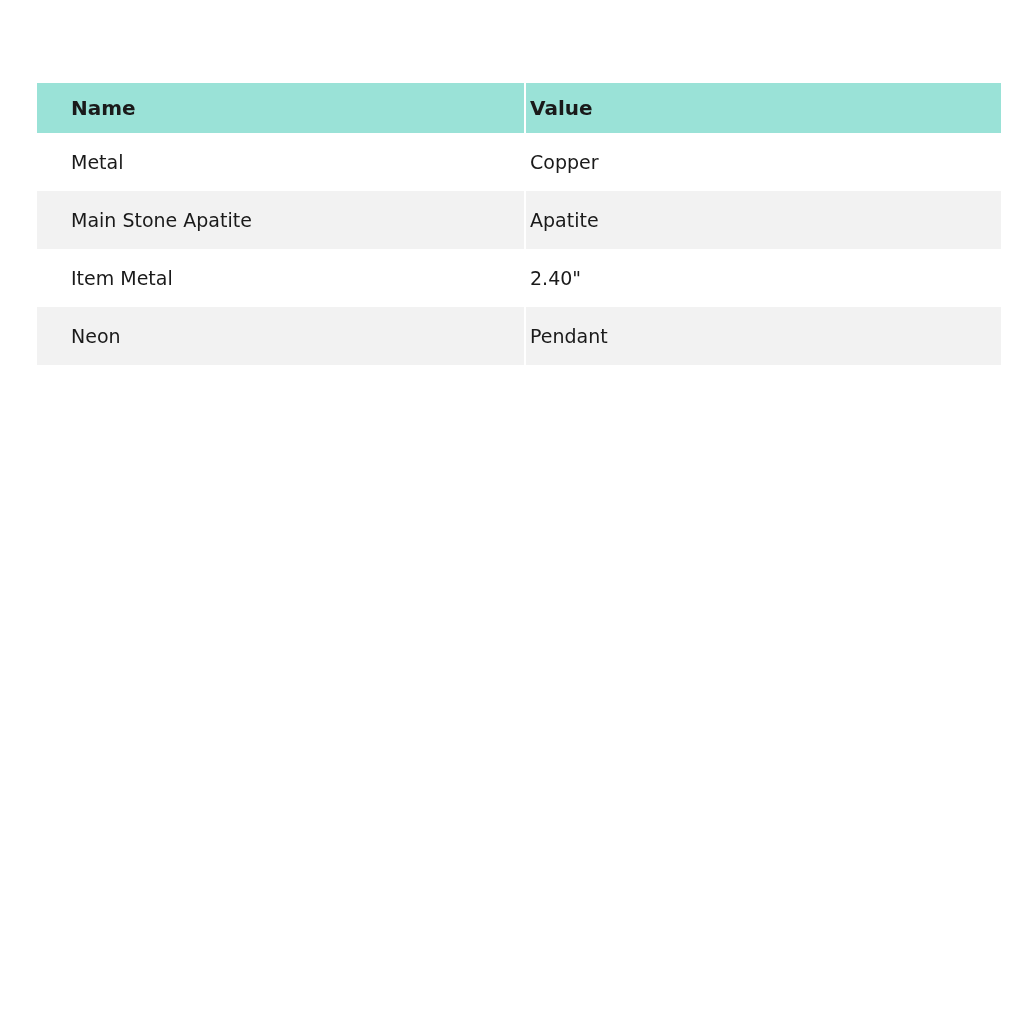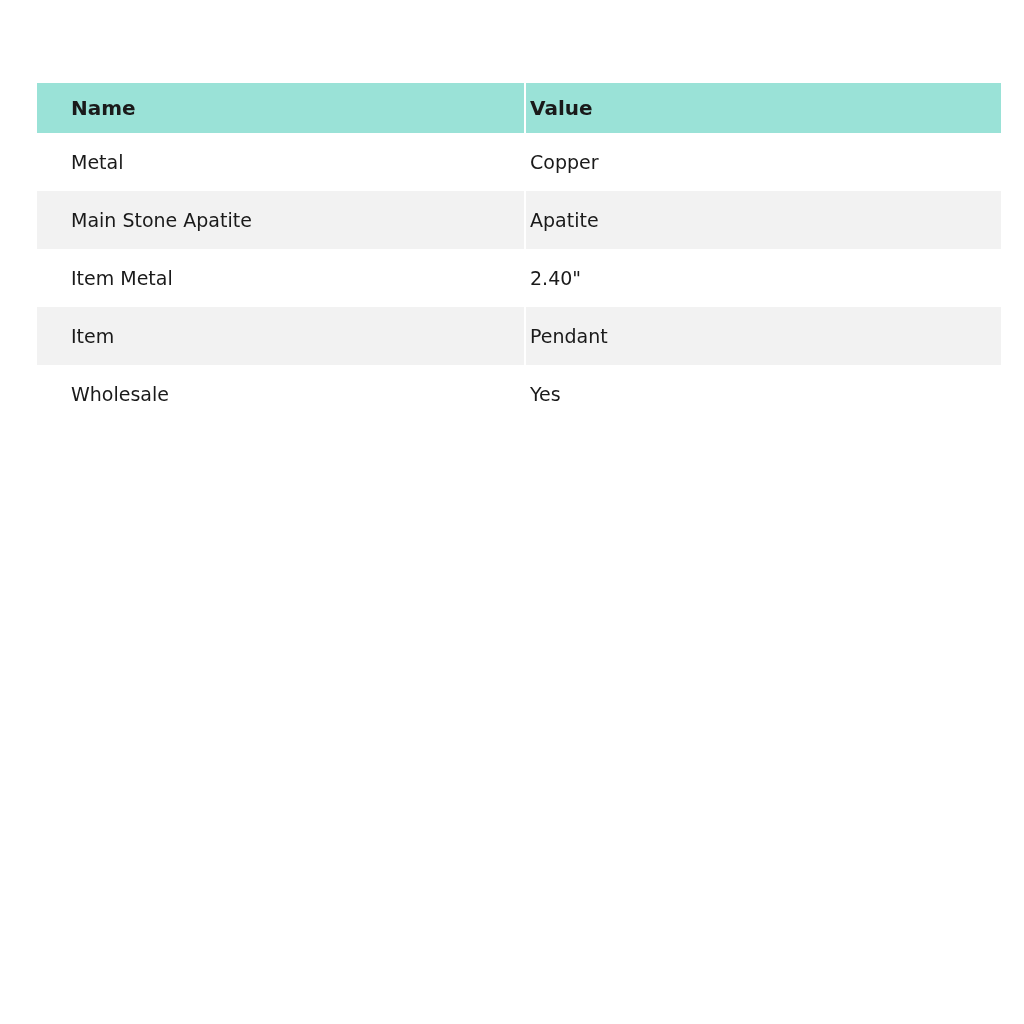--- a/index.html
+++ b/index.html
@@ -85,22 +85,18 @@
       </tr>
       <tr>
         <td>Main Stone Apatite</td>
         <td class="val">Apatite</td>
       </tr>
       <tr>
         <td>Item Metal</td>
         <td class="val">2.40"</td>
       </tr>
       <tr>
-        <td>Item</td>
+        <td>Neon</td>
         <td class="val">Pendant</td>
-      </tr>
-      <tr>
-        <td>Wholesale</td>
-        <td class="val">Yes</td>
       </tr>
     </tbody>
   </table>
 </div>
 
 </body></html>

